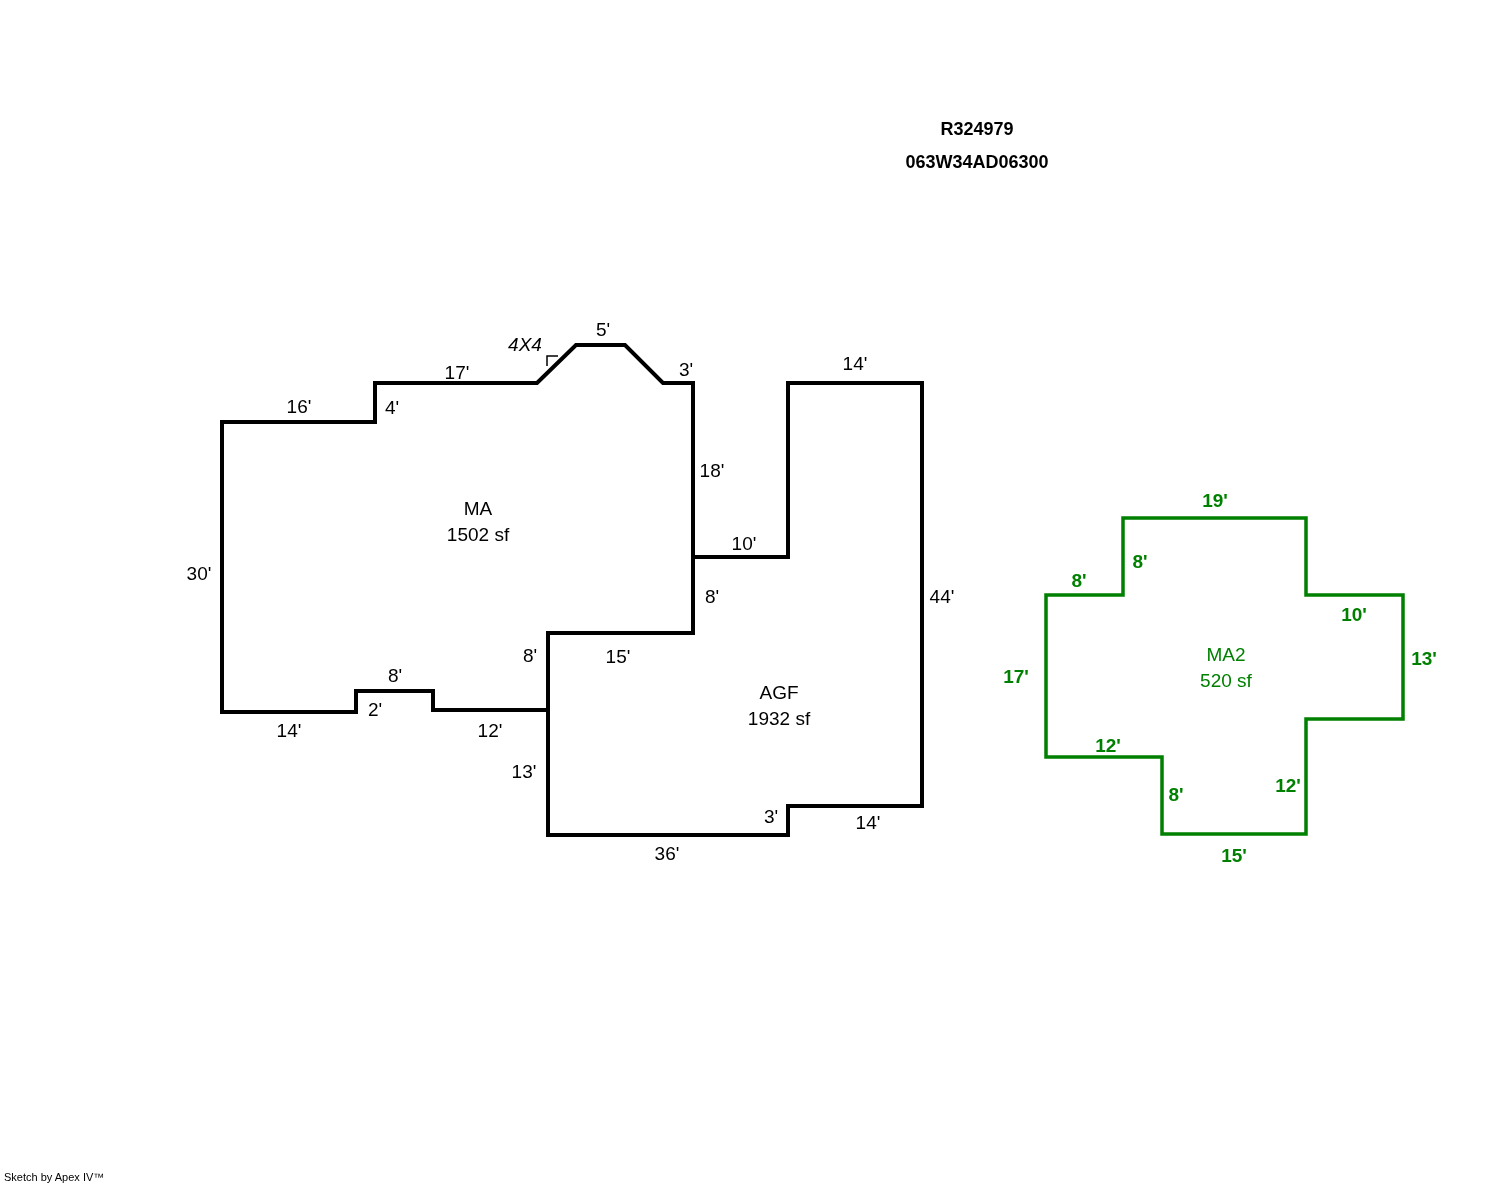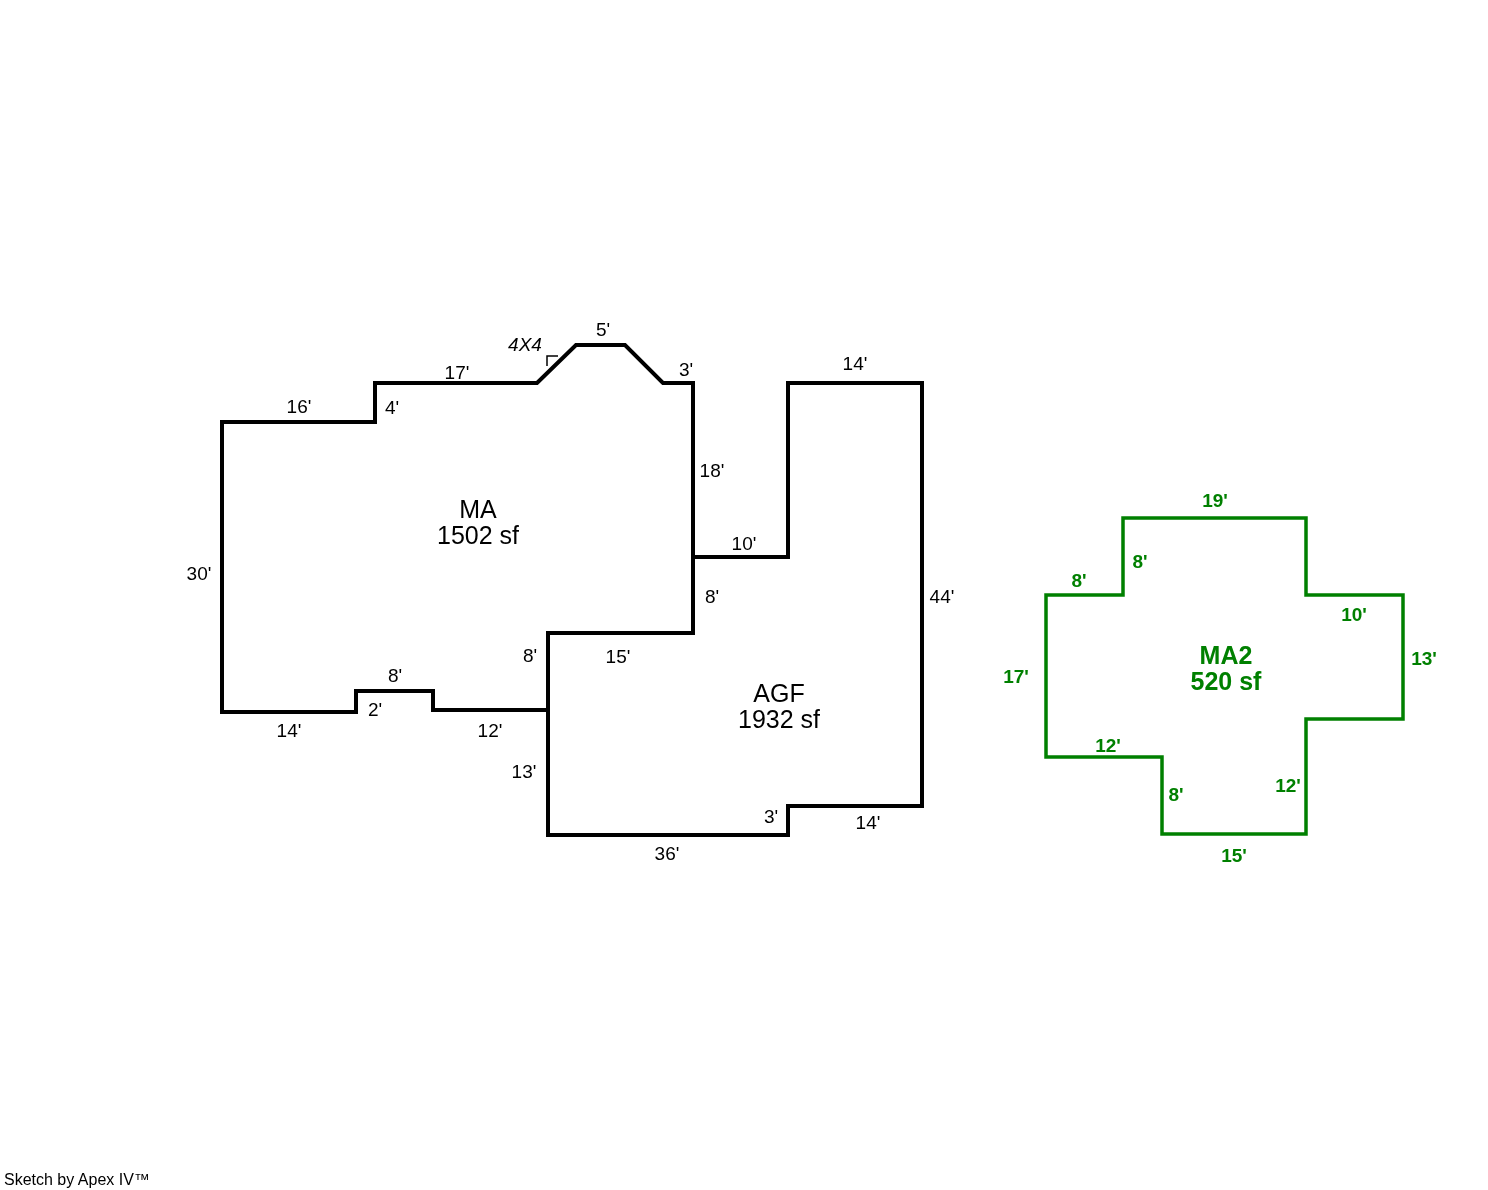--- a/index.html
+++ b/index.html
@@ -47,67 +47,71 @@
   }
   .dim-green {
     color: var(--c-green, #008000);
     font-weight: bold;
     text-align: center;
   }
   .arealabel {
     position: absolute;
     transform: translate(-50%, -50%);
     text-align: center;
-    font-size: 25px;
+    font-size: 19px;
     line-height: 26px;
     white-space: nowrap;
     color: var(--c-black, #000000);
   }
   .arealabel-green {
     color: var(--c-green, #008000);
-    font-weight: bold;
+    font-weight: normal;
     text-align: center;
   }
   .header {
     position: absolute;
     left: 977px;
     top: 146px;
     transform: translate(-50%, -50%);
     text-align: center;
     font-size: 18px;
     font-weight: bold;
     line-height: 33px;
     white-space: nowrap;
     color: var(--c-black, #000000);
   }
   .footer {
     position: absolute;
     left: 4px;
     top: 1171px;
-    font-size: 16px;
+    font-size: 11px;
     color: var(--c-black, #000000);
     white-space: nowrap;
   }
 </style>
 </head>
 <body>
 
 <div class="canvas">
 
   <svg class="plan-svg" width="1488" height="1190" viewBox="0 0 1488 1190">
 
     <polygon class="outline outline-black" points="222,422 375,422 375,383 537,383 576,345 625,345 663,383 693,383 693,633 548,633 548,710 433,710 433,691 356,691 356,712 222,712"></polygon>
 
     <polygon class="outline outline-black" points="788,383 922,383 922,806 788,806 788,835 548,835 548,633 693,633 693,557 788,557"></polygon>
 
     <polygon class="outline outline-green" points="1123,518 1306,518 1306,595 1403,595 1403,719 1306,719 1306,834 1162,834 1162,757 1046,757 1046,595 1123,595"></polygon>
 
     <path class="angle-mark" d="M 547,366 L 547,356 L 558,356"></path>
   </svg>
 
+  <div class="header">
+    <div>R324979</div>
+    <div>063W34AD06300</div>
+  </div>
 
   <div>
       <div class="dim dim-black" style="left: 299px; top: 406px;">16'</div>
       <div class="dim dim-black" style="left: 392px; top: 407px;">4'</div>
       <div class="dim dim-black" style="left: 457px; top: 372px;">17'</div>
       <div class="dim dim-black" style="left: 525px; top: 344px; font-style: italic;">4X4</div>
       <div class="dim dim-black" style="left: 603px; top: 329px;">5'</div>
       <div class="dim dim-black" style="left: 686px; top: 369px;">3'</div>
       <div class="dim dim-black" style="left: 855px; top: 363px;">14'</div>
       <div class="dim dim-black" style="left: 712px; top: 470px; text-align: center;">18'</div>

